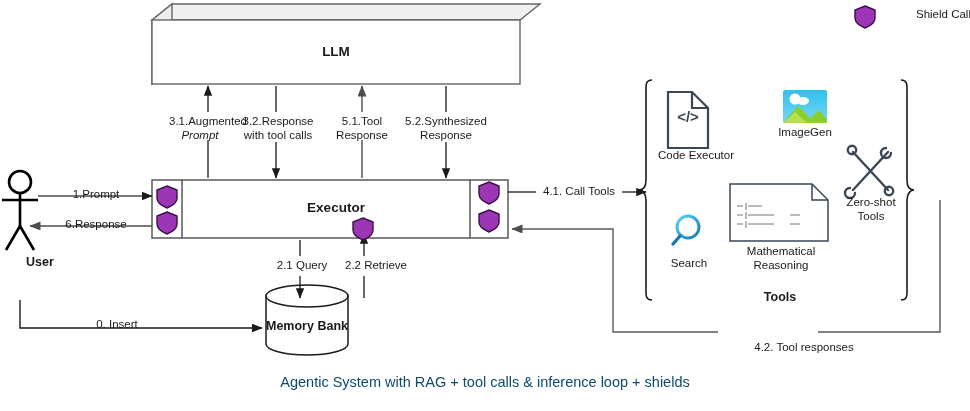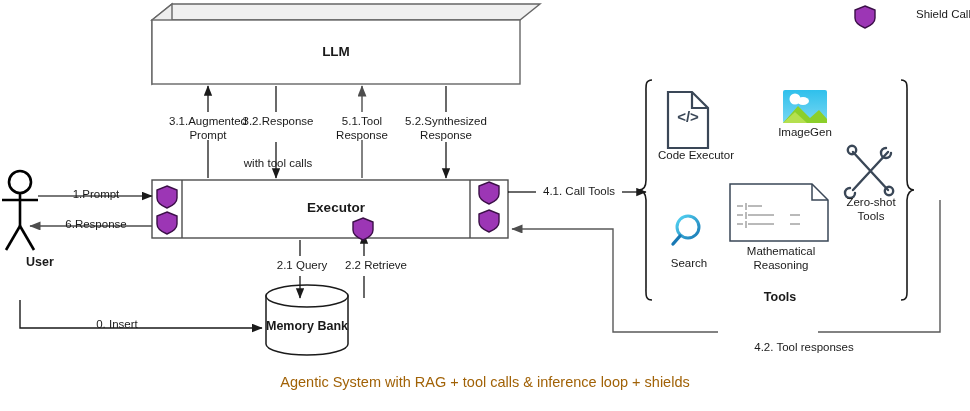--- a/index.html
+++ b/index.html
@@ -5,21 +5,21 @@
   html,body{margin:0;padding:0;background:#ffffff;}
   body{width:970px;height:411px;overflow:hidden;
        font-family:"Liberation Sans","DejaVu Sans",sans-serif;color:#000;}
   #stage{position:relative;width:970px;height:411px;}
   .lbl{position:absolute;font-size:11.5px;line-height:13.5px;color:#1a1a1a;
        text-align:center;white-space:nowrap;}
   .lbl.wrap{white-space:normal;}
   .bold{font-weight:bold;text-align:center;}
   svg{position:absolute;left:0;top:0;}
   .cap{position:absolute;left:0;top:374px;width:970px;text-align:center;
-       font-size:14.5px;color:#a16207;}
+       font-size:14.5px;color:#0c4a6e;}
 </style>
 </head>
 <body>
 
 <div id="stage">
 
 <svg width="970" height="411">
   <defs>
     <marker id="ah" markerWidth="9" markerHeight="9" refX="7.5" refY="3.2" orient="auto" markerUnits="strokeWidth">
       <path d="M0,0 L8,3.2 L0,6.4 z" fill="#1a1a1a"></path>
@@ -185,24 +185,24 @@
 
 <div class="lbl bold" style="left:735px;top:283px;width:90px;font-size:12.5px;margin-top:8px;">Tools</div>
 
 <div class="lbl" style="left:916px;top:8px;width:80px;text-align:left;">Shield Call</div>
 
 <div class="lbl" style="left:48px;top:188px;width:96px;">1.Prompt</div>
 <div class="lbl" style="left:44px;top:218px;width:104px;">6.Response</div>
 <div class="lbl" style="left:62px;top:318px;width:110px;">0. Insert</div>
 
 <div class="lbl" style="left:148px;top:115px;width:120px;">3.1.Augmented</div>
-<div class="lbl" style="left:148px;top:129px;width:120px;">Prompt</div>
+<div class="lbl" style="left:140px;top:129px;width:120px;font-style:italic;">Prompt</div>
 
 <div class="lbl" style="left:218px;top:115px;width:120px;">3.2.Response</div>
-<div class="lbl" style="left:218px;top:129px;width:120px;margin-top:28px;">with tool calls</div>
+<div class="lbl" style="left:218px;top:129px;width:120px;">with tool calls</div>
 
 <div class="lbl" style="left:312px;top:115px;width:100px;">5.1.Tool</div>
 <div class="lbl" style="left:312px;top:129px;width:100px;">Response</div>
 
 <div class="lbl" style="left:388px;top:115px;width:116px;">5.2.Synthesized</div>
 <div class="lbl" style="left:388px;top:129px;width:116px;">Response</div>
 
 <div class="lbl" style="left:262px;top:259px;width:80px;">2.1 Query</div>
 <div class="lbl" style="left:330px;top:259px;width:92px;">2.2 Retrieve</div>
 

